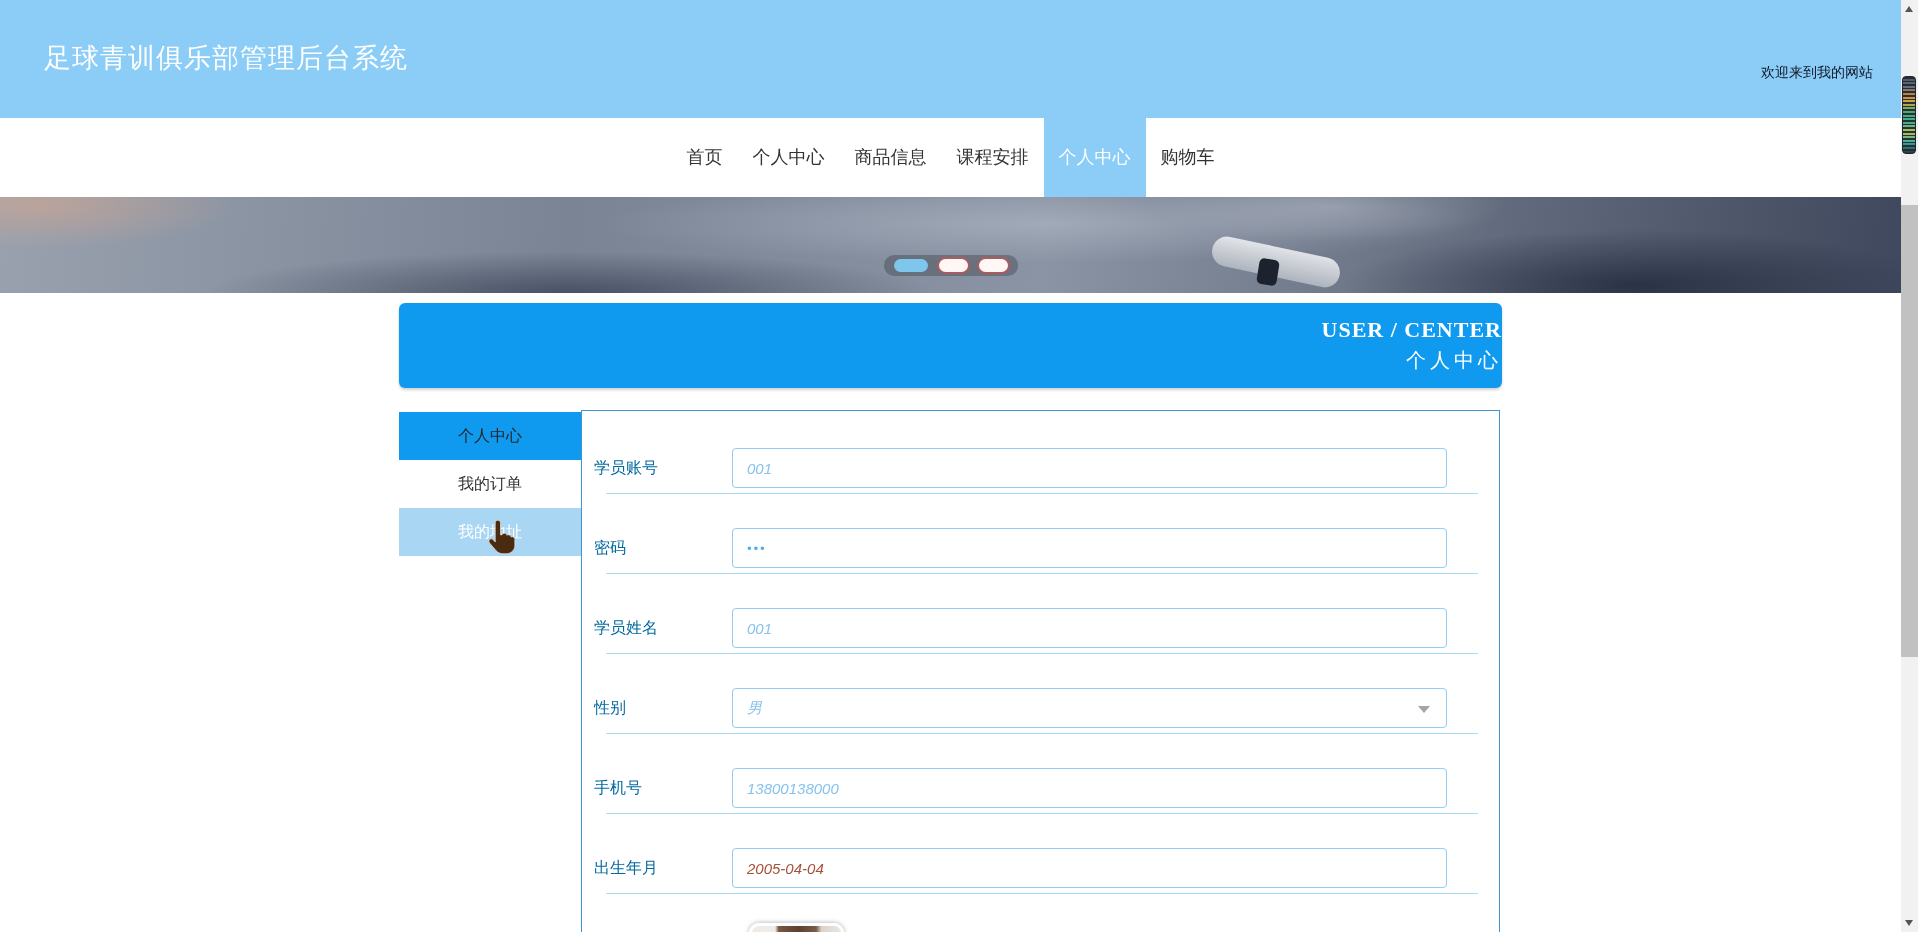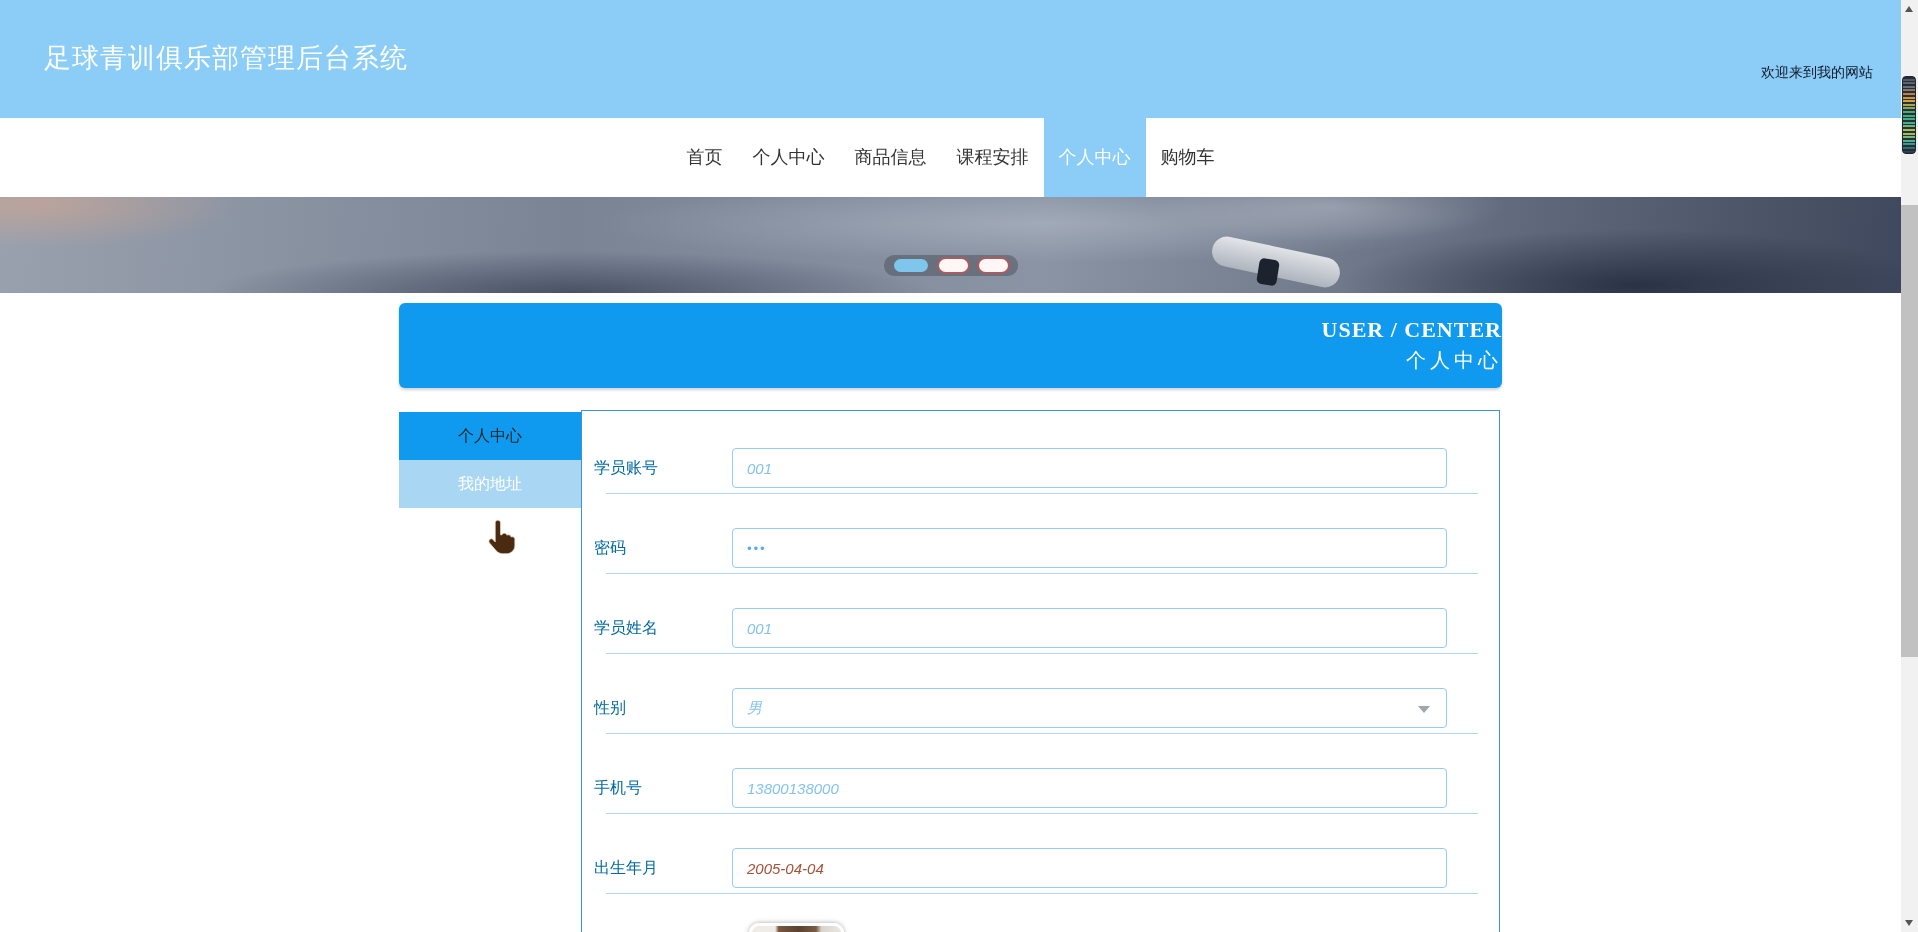--- a/index.html
+++ b/index.html
@@ -128,20 +128,21 @@
       </div>
   </div>
 
   <section class="title-banner">
     <div class="tb-en">USER / CENTER</div>
     <div class="tb-zh">个人中心</div>
   </section>
 
   <aside class="sidebar" id="sidebar">
       <div class="side-item active">个人中心</div>
+      <div class="side-item normal">我的订单</div>
       <div class="side-item hover">我的地址</div>
     </aside>
 
   <section class="panel">
     <div class="form-area">
       <div id="form-rows">
           <div class="frow">
             <div class="flabel">学员账号</div>
             <div class="ibox">
               <span class="ival text">001</span>

